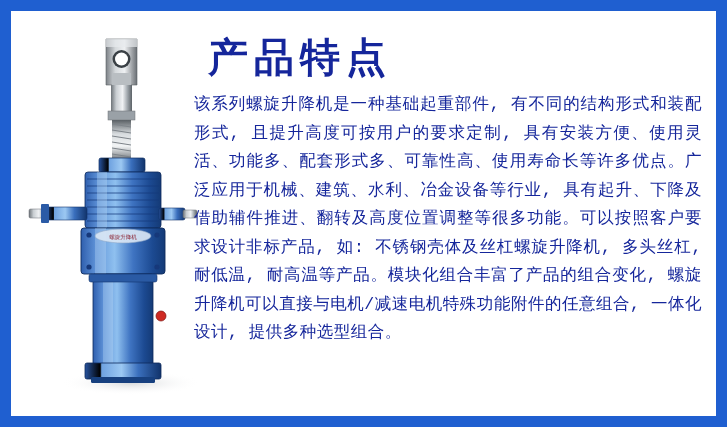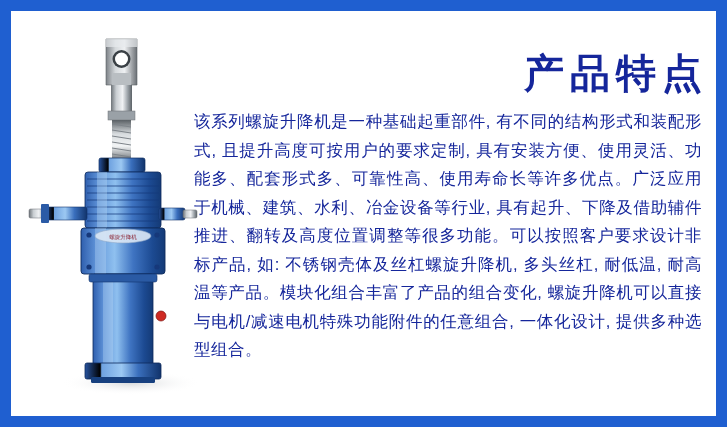--- a/index.html
+++ b/index.html
@@ -48,28 +48,28 @@
     top: 18px;
     width: 520px;
     height: 392px;
   }
   .title {
     color: #15269b;
     font-family: "DejaVu Serif", serif;
     font-weight: bold;
     font-size: 40px;
     letter-spacing: 6px;
-    text-align: right;
-    margin: 28px 0 6px 0;
+    text-align: left;
+    margin: 12px 0 6px 0;
     padding-left: 20px;
     text-shadow: 1px 1px 0 rgba(255,255,255,0.6);
   }
   .body-text {
     color: #15269b;
-    font-family: Liberation Sans, sans-serif;
+    font-family: Liberation Mono, monospace;
     font-size: 16.5px;
     line-height: 28.5px;
     letter-spacing: 0.5px;
     text-align: justify;
     padding: 0 6px 0 6px;
     margin: 0;
   }
 </style>
 </head>
 <body>

